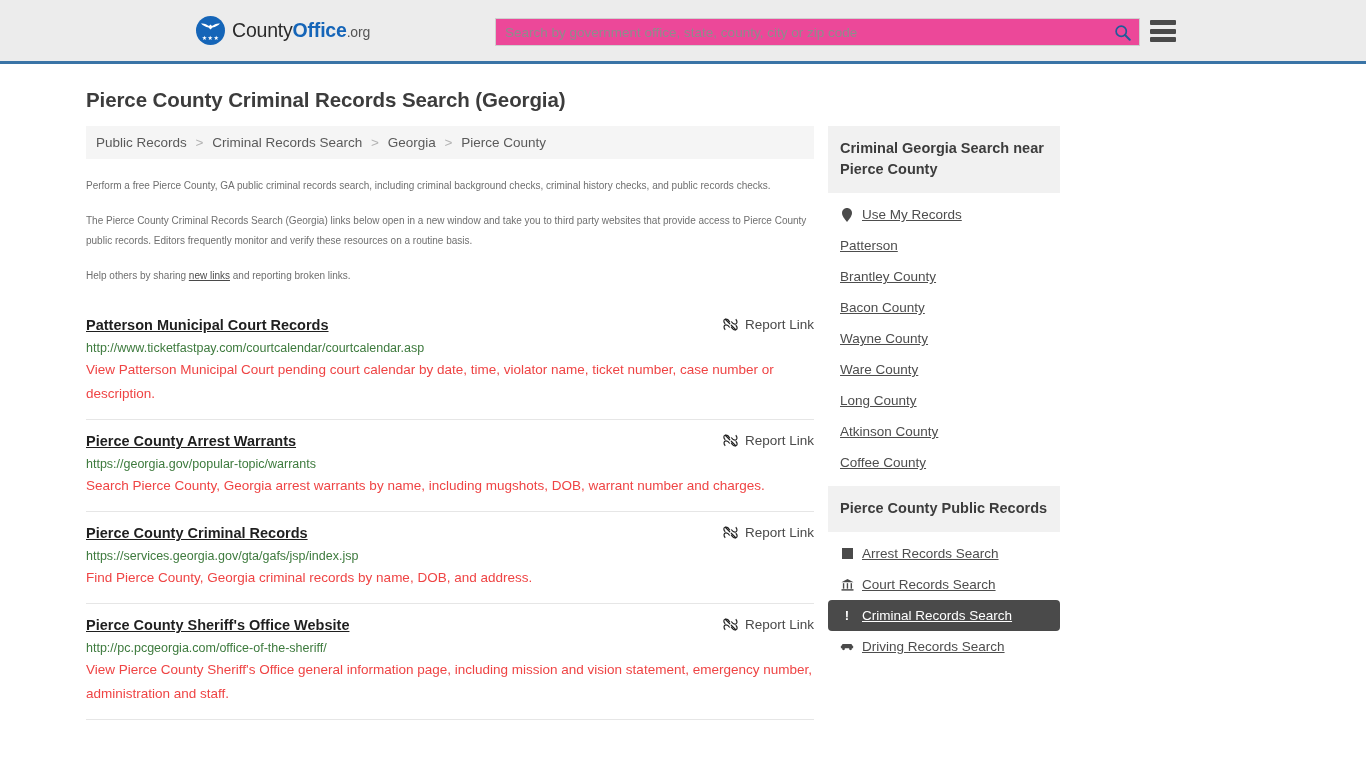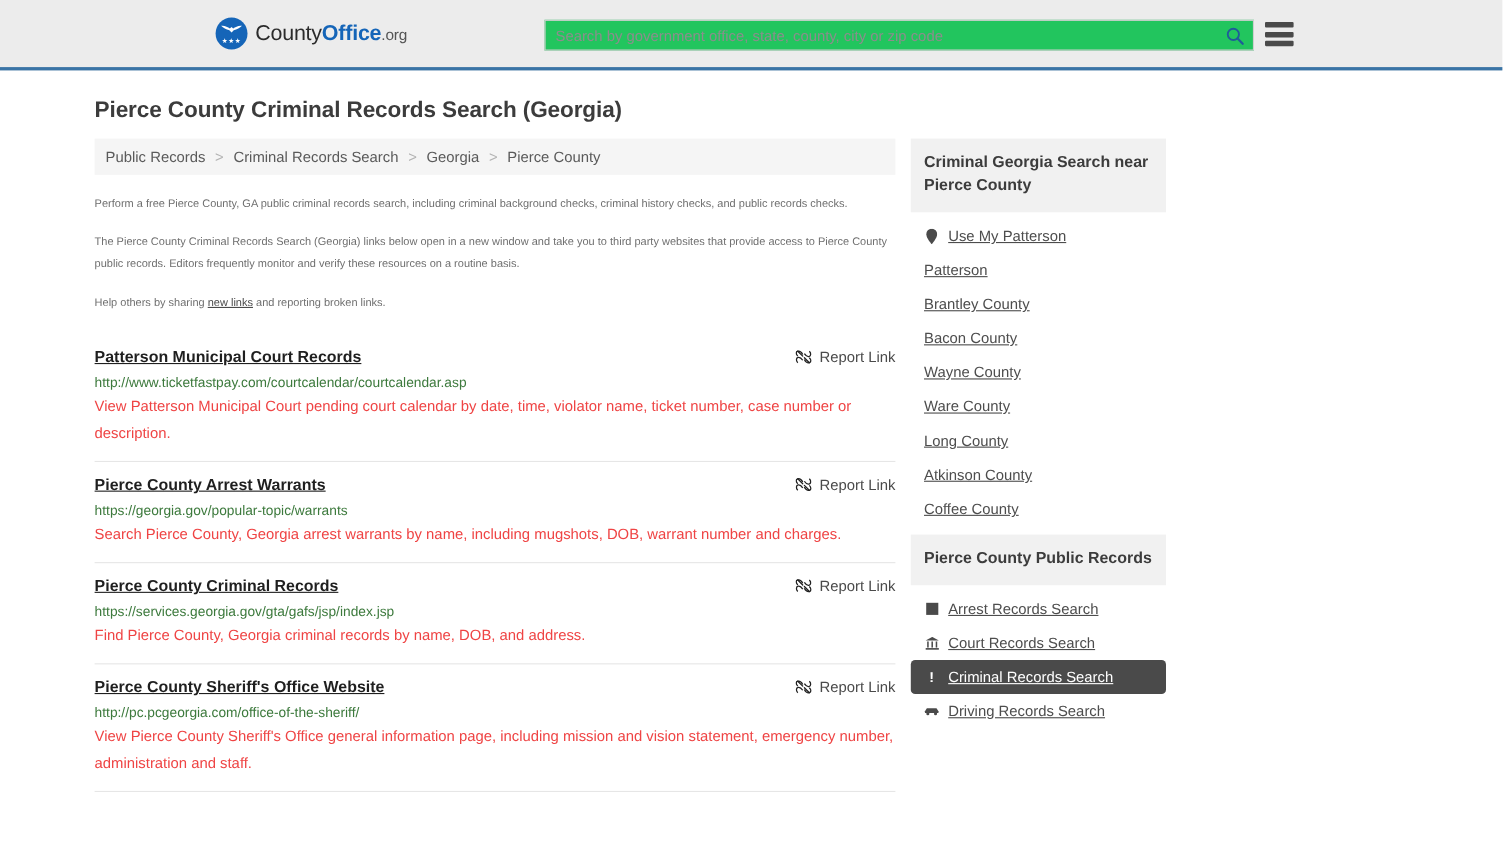--- a/index.html
+++ b/index.html
@@ -57,21 +57,21 @@
   }
   .brand-text .b { font-weight: bold; color: #1565b8; }
   .brand-text .org { font-size: 14px; color: #555; }
 
   .search-wrap {
     position: absolute;
     left: 495px;
     top: 18px;
     width: 645px;
     height: 28px;
-    background: #22c55e;
+    background: #ec4899;
     border: 1px solid #cfcfcf;
     display: flex;
     align-items: center;
   }
   .search-input {
     border: 0;
     outline: 0;
     flex: 1 1 auto;
     height: 26px;
     padding: 0 9px;
@@ -380,21 +380,21 @@
       <div class="side-box">
         <div class="side-head">Criminal Georgia Search near Pierce County</div>
         <div class="side-list">
 
           <a class="side-item" href="#">
             <span class="side-ico">
               <svg width="10" height="14" viewBox="0 0 10 14">
                   <path d="M5 0 C2.2 0 0 2.2 0 5 C0 8.6 5 14 5 14 C5 14 10 8.6 10 5 C10 2.2 7.8 0 5 0 Z" fill="#4a4a4a"></path>
                 </svg>
             </span>
-            <span class="lbl">Use My Patterson</span>
+            <span class="lbl">Use My Records</span>
           </a>
 
           <a class="side-item" href="#">
             <span class="lbl">Patterson</span>
           </a>
           <a class="side-item" href="#">
             <span class="lbl">Brantley County</span>
           </a>
           <a class="side-item" href="#">
             <span class="lbl">Bacon County</span>

